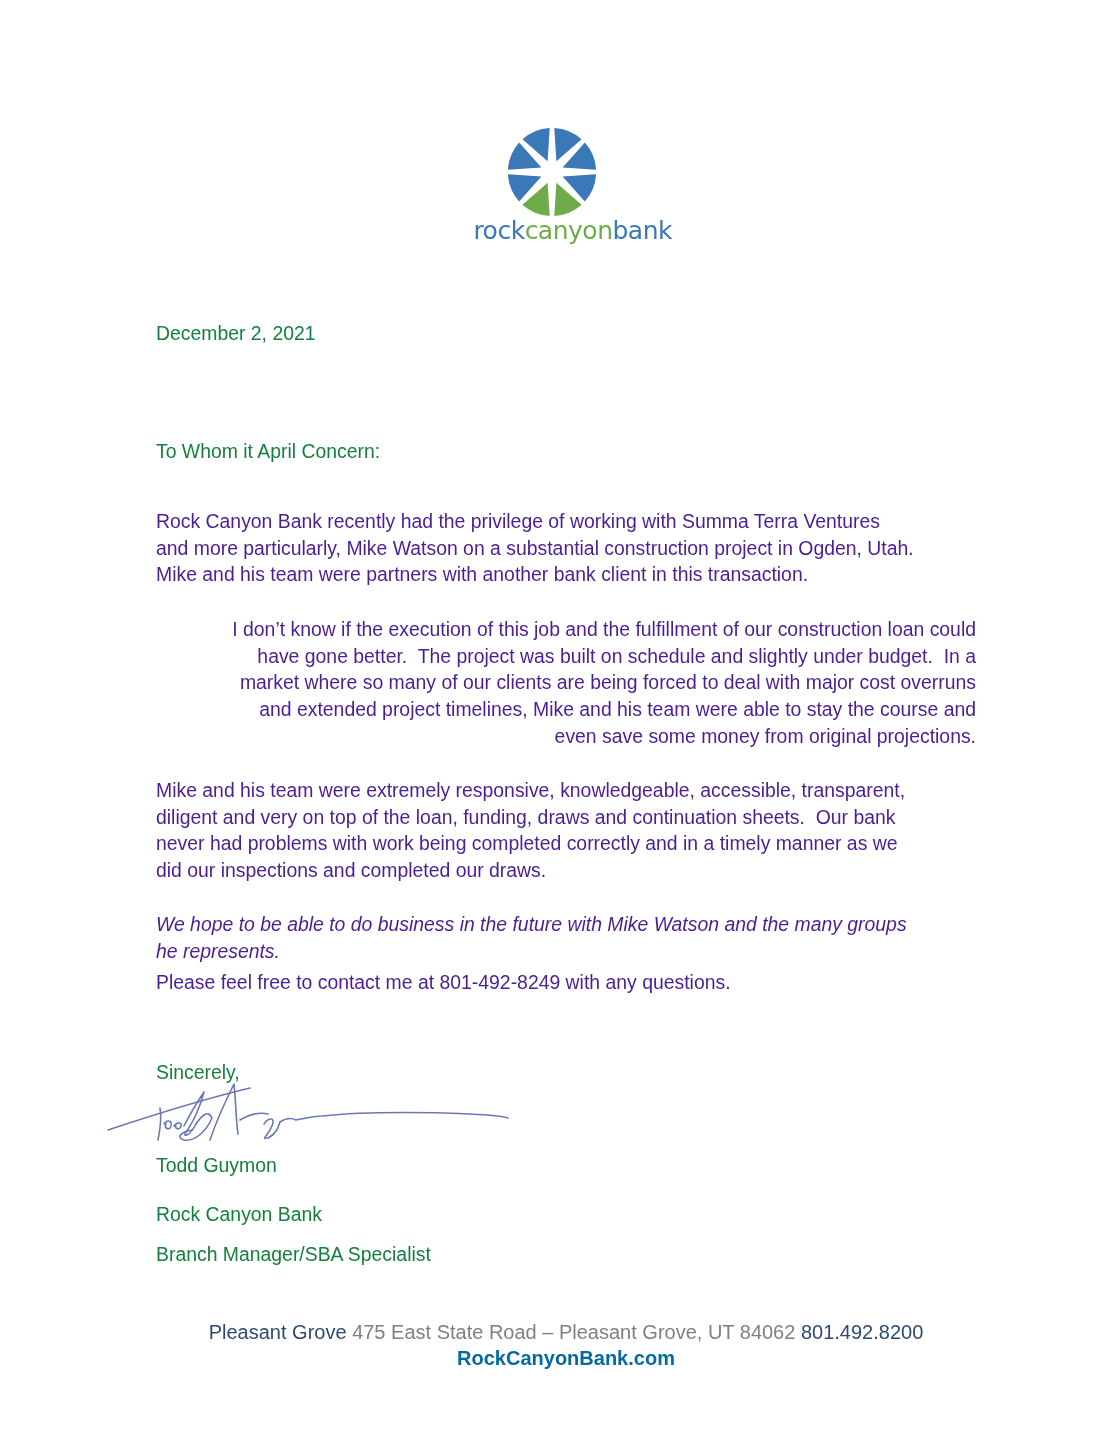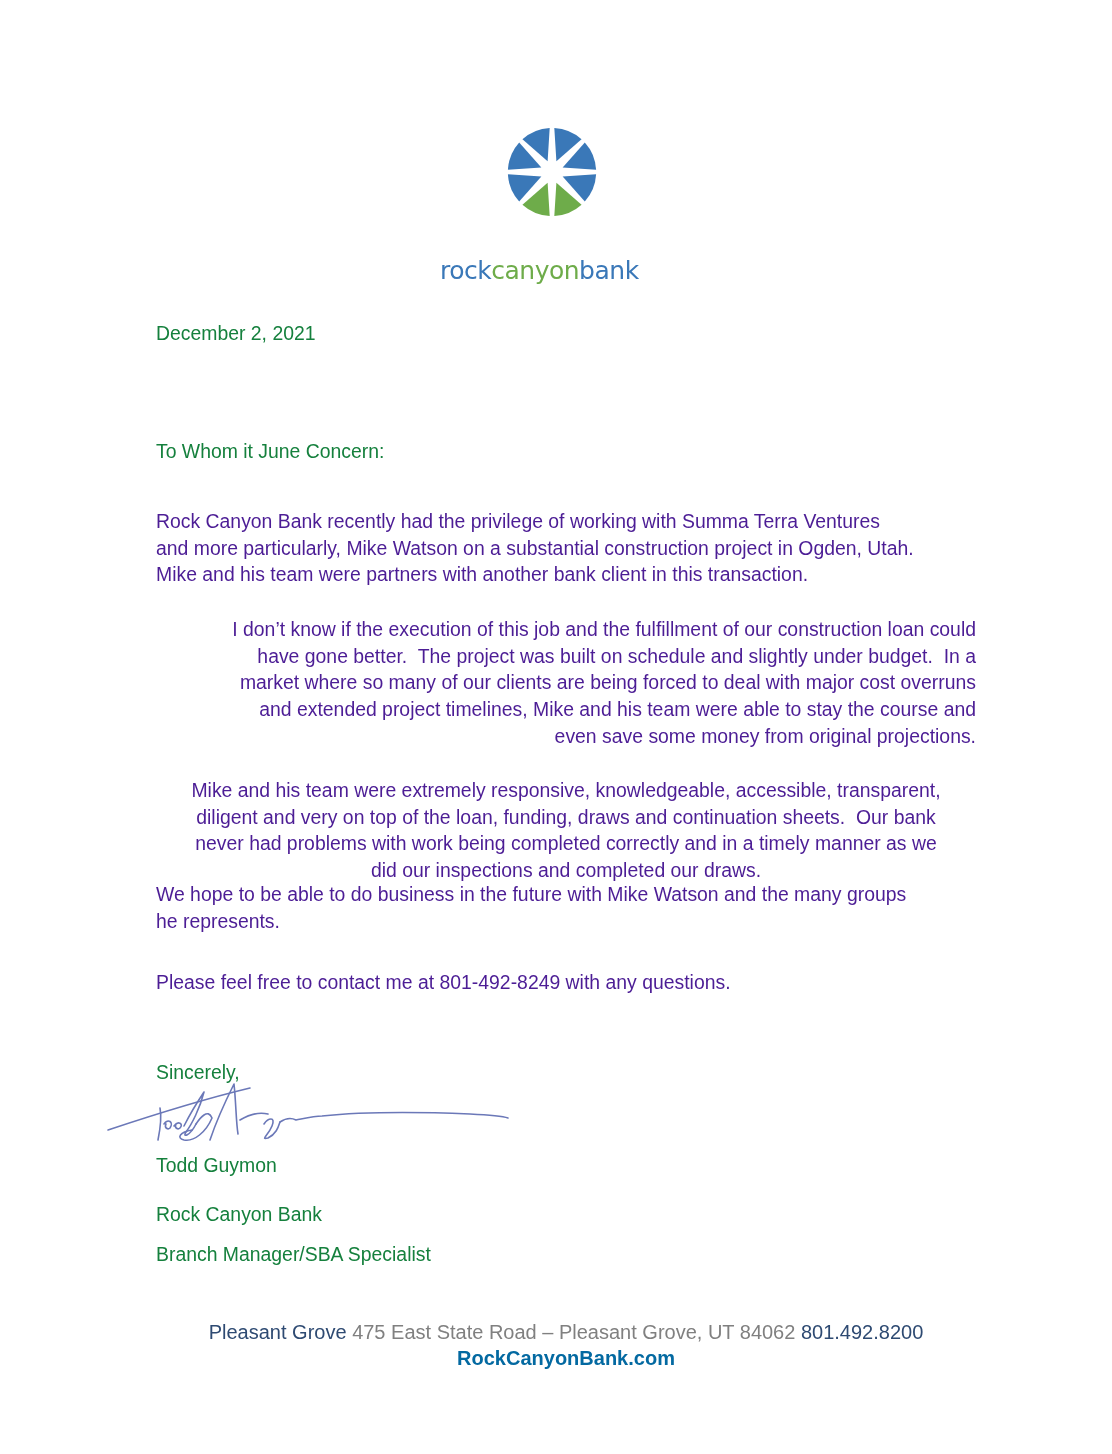--- a/index.html
+++ b/index.html
@@ -27,26 +27,25 @@
       left: 64px;
       top: 4px;
       width: 96px;
       height: 96px;
     }
     .logo-text {
       position: absolute;
       left: 0;
       top: 96px;
       width: 232px;
-      text-align: left;
+      text-align: right;
       font-family: "DejaVu Sans", sans-serif;
       font-size: 25px;
       letter-spacing: -0.5px;
       line-height: 30px;
-      margin-top: 40px;
     }
     .logo-text .blue { color: #3a78b8; }
     .logo-text .green { color: #6eac4a; }
 
     .text {
       position: absolute;
       left: 156px;
       font-size: 19.4px;
       line-height: 26.7px;
       white-space: pre;
@@ -100,44 +99,44 @@
         <path d="M-11.09 4.59 L-34.18 30.78 A46 46 0 0 1 -45.94 2.41 Z" fill="#3a78b8"></path>
         <path d="M-11.09 -4.59 L-45.94 -2.41 A46 46 0 0 1 -34.18 -30.78 Z" fill="#3a78b8"></path>
         <path d="M-4.59 -11.09 L-30.78 -34.18 A46 46 0 0 1 -2.41 -45.94 Z" fill="#3a78b8"></path>
       </g>
   </svg>
   <div class="logo-text"><span class="blue">rock</span><span class="green">canyon</span><span class="blue">bank</span></div>
 </div>
 
 <div class="text" style="top:320px;">December 2, 2021</div>
 
-<div class="text" style="top:438px;">To Whom it June Concern:</div>
+<div class="text" style="top:438px;">To Whom it April Concern:</div>
 
 <div class="para" style="top:508px;">
   <span class="line">Rock Canyon Bank recently had the privilege of working with Summa Terra Ventures</span>
   <span class="line">and more particularly, Mike Watson on a substantial construction project in Ogden, Utah.</span>
   <span class="line">Mike and his team were partners with another bank client in this transaction.</span>
 </div>
 
 <div class="para" style="top:616px;text-align:right;">
   <span class="line">I don’t know if the execution of this job and the fulfillment of our construction loan could</span>
   <span class="line">have gone better.  The project was built on schedule and slightly under budget.  In a</span>
   <span class="line">market where so many of our clients are being forced to deal with major cost overruns</span>
   <span class="line">and extended project timelines, Mike and his team were able to stay the course and</span>
   <span class="line">even save some money from original projections.</span>
 </div>
 
-<div class="para" style="top:777px;text-align:center;">
+<div class="para" style="top:777px;">
   <span class="line">Mike and his team were extremely responsive, knowledgeable, accessible, transparent,</span>
   <span class="line">diligent and very on top of the loan, funding, draws and continuation sheets.  Our bank</span>
   <span class="line">never had problems with work being completed correctly and in a timely manner as we</span>
   <span class="line">did our inspections and completed our draws.</span>
 </div>
 
-<div class="para" style="top:881px;">
+<div class="para" style="top:911px;font-style:italic;">
   <span class="line">We hope to be able to do business in the future with Mike Watson and the many groups</span>
   <span class="line">he represents.</span>
 </div>
 
 <div class="para" style="top:969px;">
   <span class="line">Please feel free to contact me at 801-492-8249 with any questions.</span>
 </div>
 
 <div class="text" style="top:1059px;">Sincerely,</div>
 

